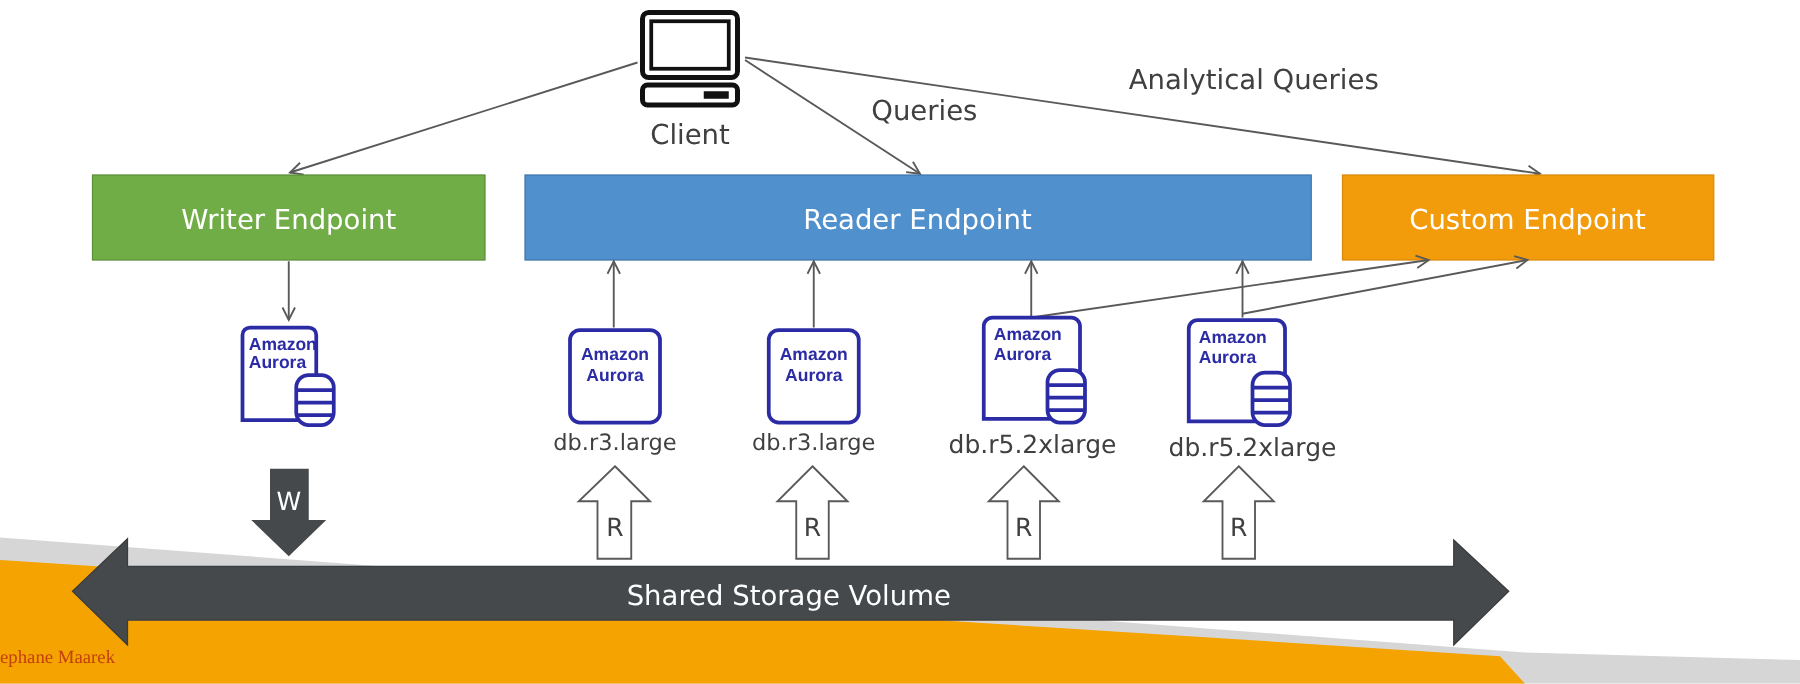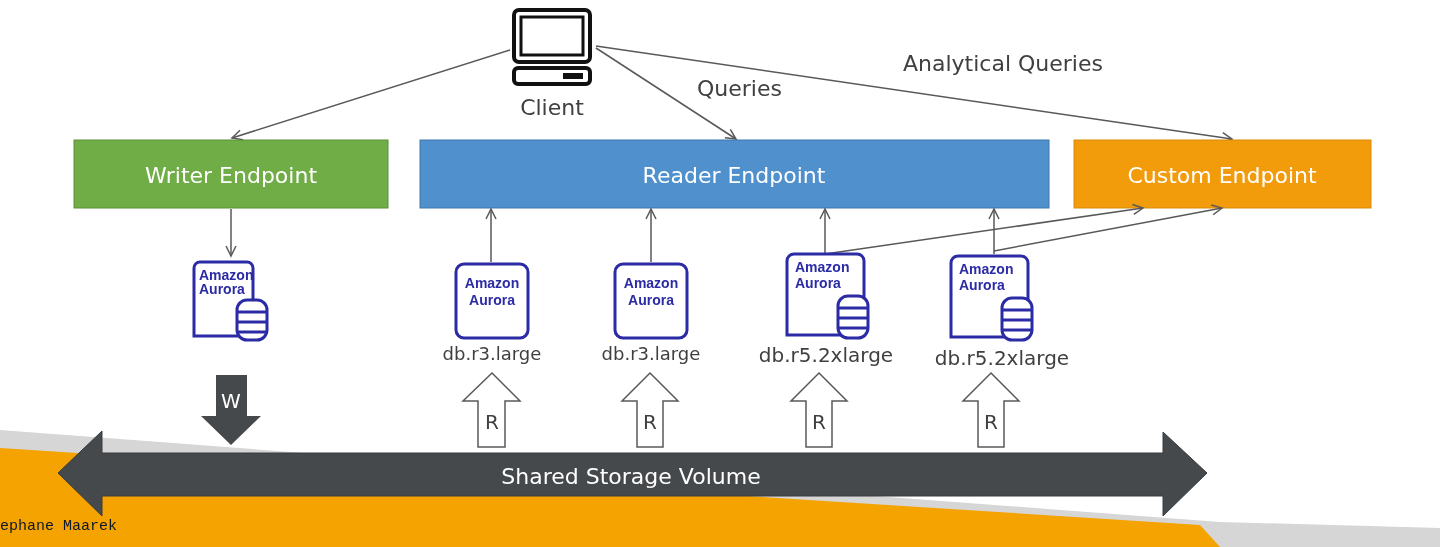--- a/index.html
+++ b/index.html
@@ -5,21 +5,21 @@
     html, body { margin: 0; padding: 0; }
     body {
       width: 1440px; height: 547px; position: relative; overflow: hidden;
       background: #ffffff;
       font-family: "Liberation Sans", "DejaVu Sans", sans-serif;
     }
     svg#diagram { position: absolute; left: 0; top: 0; }
     .lbl { font-family: "DejaVu Sans", "Liberation Sans", sans-serif; fill: #404040; }
     .box-lbl { font-family: "DejaVu Sans", "Liberation Sans", sans-serif; fill: #ffffff; font-size: 22px; }
     .aur { font-family: "Liberation Sans", sans-serif; font-weight: bold; fill: #2b2ba6; font-size: 14px; }
-    .footer { position: absolute; left: 0; top: 518px; color: #0f172a; font-family: Liberation Mono, monospace; font-size: 15px; }
+    .footer { position: absolute; left: 0; top: 518px; color: #c2410c; font-family: Liberation Serif, serif; font-size: 15px; }
   </style>
 </head>
 <body>
 
 <svg id="diagram" width="1440" height="547" viewBox="0 0 1440 547">
   <defs>
     <marker id="arr" markerWidth="14" markerHeight="14" refX="11" refY="6" orient="auto" markerUnits="userSpaceOnUse">
       <path d="M1,1 L11,6 L1,11" fill="none" stroke="#595959" stroke-width="1.5"></path>
     </marker>
   </defs>

